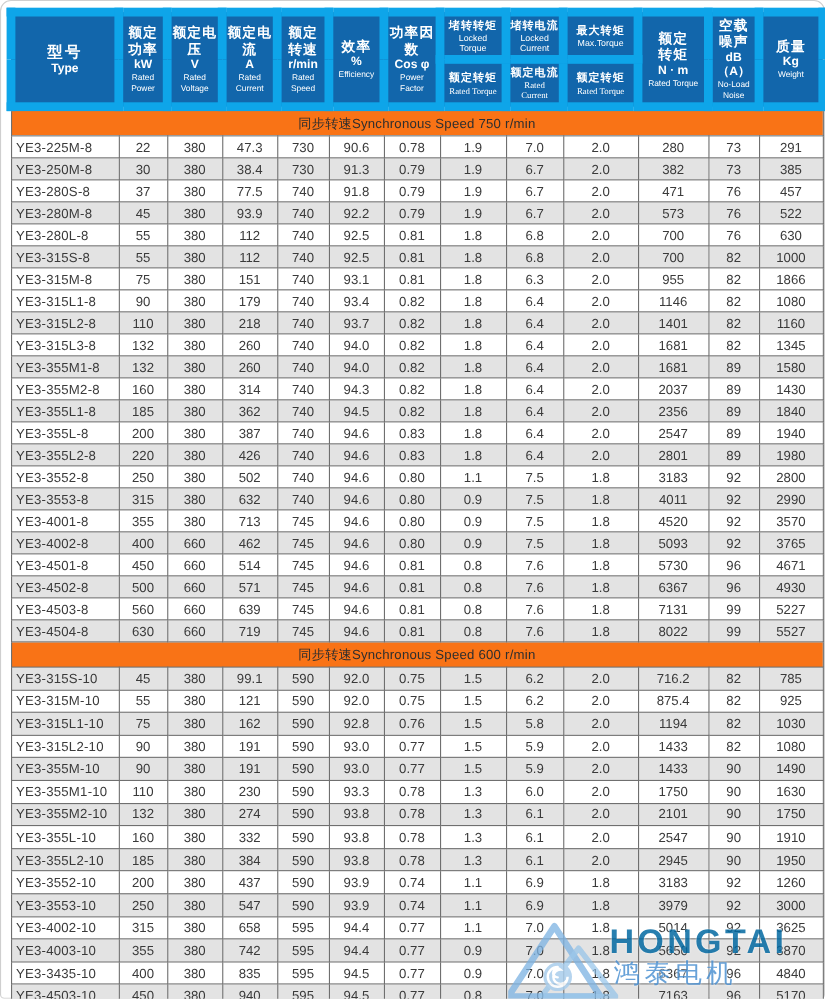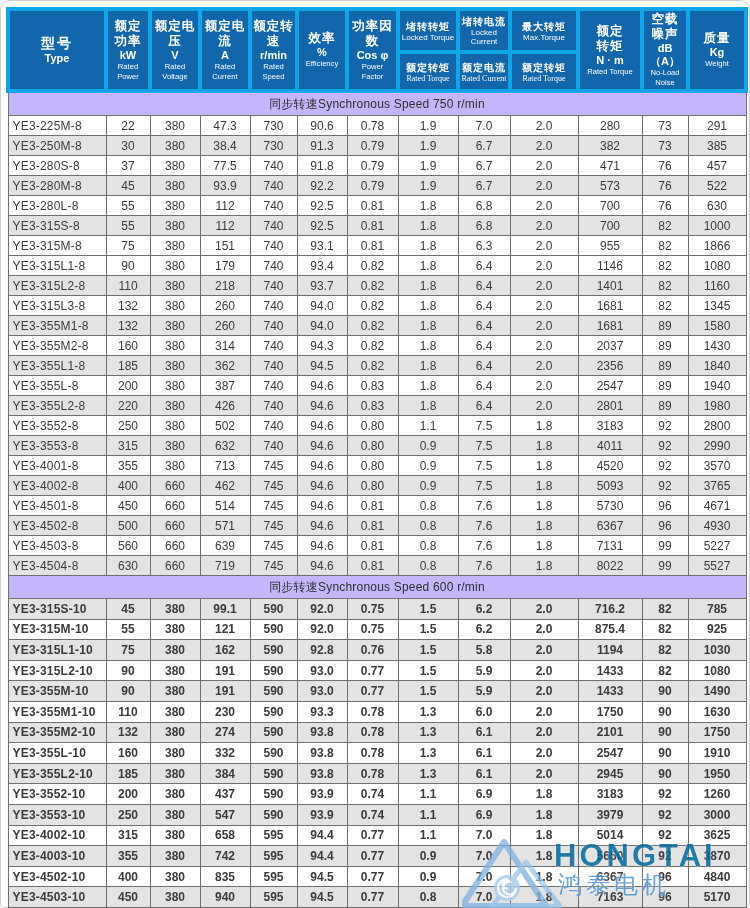--- a/index.html
+++ b/index.html
@@ -7,43 +7,43 @@
     width:750px;height:908px;background:#ffffff;position:relative;overflow:hidden;
     font-family:"Liberation Sans","DejaVu Sans",sans-serif;
   }
   .frame{position:absolute;inset:0;border:1px solid #cfcfcf;border-radius:10px 10px 4px 4px;pointer-events:none;}
   table.spec{
     position:absolute;left:6px;top:7px;width:738px;
     border-collapse:collapse;table-layout:fixed;
   }
   
   thead th{
-    background:#1266ab;color:#fff;border:4px solid #0ea5e9;
+    background:#1266ab;color:#fff;border:8px solid #0ea5e9;
     text-align:center;vertical-align:middle;font-weight:normal;padding:1px 0;
   }
   thead tr.h1 th.full{height:58px;}
   thead tr.h1 th.split{height:27px;}
   thead tr.h2 th.split{height:27px;font-family:Liberation Serif, serif;}
   .hz{font-size:12.5px;line-height:15px;font-weight:bold;letter-spacing:1px;}
   .hz-big{font-size:14px;line-height:17px;font-weight:bold;letter-spacing:2px;}
   .hu{font-size:11px;line-height:13px;font-weight:bold;}
   .he{font-size:8px;line-height:10px;font-weight:normal;transform:scale(.95);transform-origin:center;}
   .hz-s{font-size:10px;line-height:13px;font-weight:bold;letter-spacing:1px;}
   .he-s{font-size:8px;line-height:9px;}
   
   tbody td{
     border:1px solid #6f6f6f;font-size:12px;color:#3a3a3a;
     text-align:center;padding:0;background:#ffffff;line-height:1;
     white-space:nowrap;overflow:hidden;
   }
   tbody tr.data.gray td{background:#e3e3e3;}
   tbody.sec1 tr.data{height:20px;padding-left:48px;}
-  tbody.sec2 tr.data{height:20.6px;font-weight:bold;}
+  tbody.sec2 tr.data{height:20.6px;}
   tbody tr.title td{
-    height:22px;background:#c4b5fd;font-size:12px;color:#2e2e2e;
+    height:22px;background:#f97316;font-size:12px;color:#2e2e2e;
     text-align:center;letter-spacing:.2px;
   }
   td.type{text-align:left;padding-left:4px;letter-spacing:.2px;}
   
   .watermark{
     position:absolute;left:462px;top:836px;width:280px;height:72px;
     pointer-events:none;opacity:.85;
   }
   .wm-brand{
     position:absolute;left:92px;top:2px;
@@ -703,21 +703,21 @@
         <td>94.4</td>
         <td>0.77</td>
         <td>0.9</td>
         <td>7.0</td>
         <td>1.8</td>
         <td>5650</td>
         <td>92</td>
         <td>3870</td>
       </tr>
       <tr class="data">
-        <td class="type">YE3-4502-10</td>
+        <td class="type">YE3-3435-10</td>
         <td>400</td>
         <td>380</td>
         <td>835</td>
         <td>595</td>
         <td>94.5</td>
         <td>0.77</td>
         <td>0.9</td>
         <td>7.0</td>
         <td>1.8</td>
         <td>6367</td>

